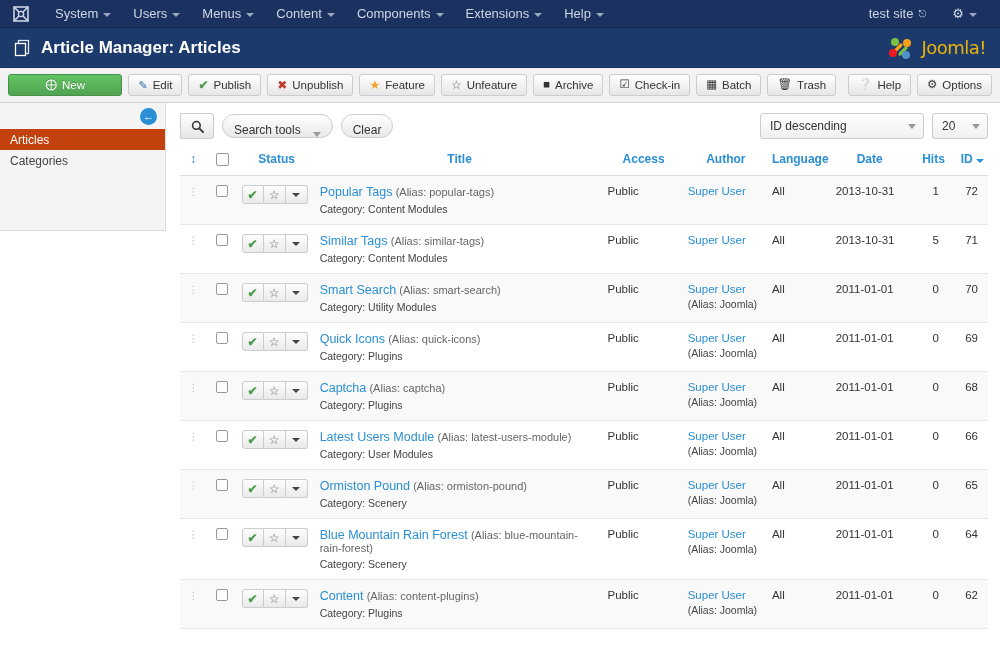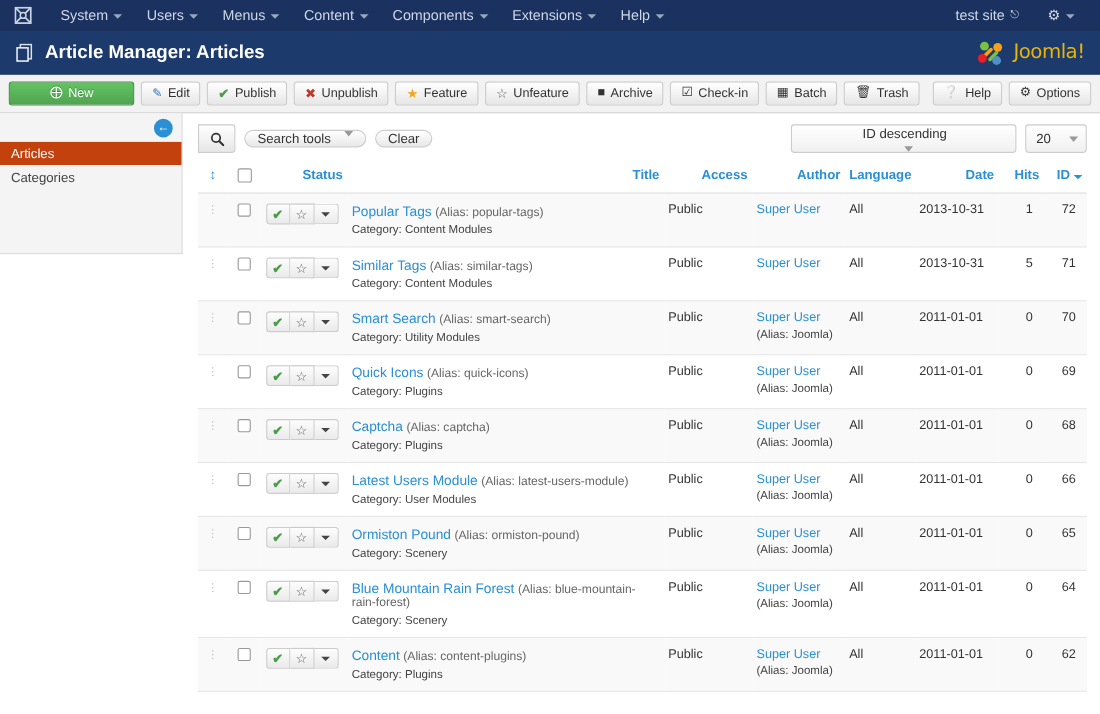--- a/index.html
+++ b/index.html
@@ -182,60 +182,60 @@
   .search-input::placeholder { color: #a5a5a5; }
   .search-btn {
     width: 34px; height: 26px;
     border: 1px solid #ccc;
     border-radius: 0 3px 3px 0;
     background: linear-gradient(to bottom, #ffffff, #e6e6e6);
     display: flex; align-items: center; justify-content: center;
     cursor: pointer;
   }
   .btn-md {
-    height: 16px;
+    height: 24px;
     padding: 0 11px;
-    display: inline-flex; align-items: flex-start; gap: 6px;
+    display: inline-flex; align-items: flex-end; gap: 6px;
     font-size: 12px;
     border: 1px solid #ccc;
     border-radius: 12px;
     background: linear-gradient(to bottom, #ffffff, #e8e8e8);
     color: #333; cursor: pointer;
     white-space: nowrap;
   }
   #filterbar .fspacer { flex: 1; }
   .select-box {
     height: 26px;
     border: 1px solid #ccc;
     border-radius: 3px;
     background: linear-gradient(to bottom, #ffffff, #f0f0f0);
     display: flex; align-items: center;
     justify-content: space-between;
     padding: 0 7px 0 9px;
     font-size: 12px;
     color: #333;
     cursor: pointer;
   }
-  .select-sort { width: 205px; flex-direction: column; }
+  .select-sort { width: 164px; }
   .select-limit { width: 56px; }
   .sel-caret {
     width: 0; height: 0;
     border-left: 4px solid transparent;
     border-right: 4px solid transparent;
     border-top: 5px solid #999;
     margin-left: 6px;
   }
 
   
   table { width: 100%; border-collapse: collapse; table-layout: fixed; }
   thead th {
     font-size: 12px;
     color: #2a8fd4;
     font-weight: bold;
-    text-align: right;
+    text-align: center;
     padding: 4px 4px 9px 4px;
     border-bottom: 1px solid #ddd;
     white-space: nowrap;
   }
   thead th.ctr { text-align: center; }
   thead th.rgt { text-align: right; }
   .sort-updown { color: #2a8fd4; font-size: 12px; }
   .hdr-chk {
     width: 13px; height: 13px;
     border: 1px solid #999;

